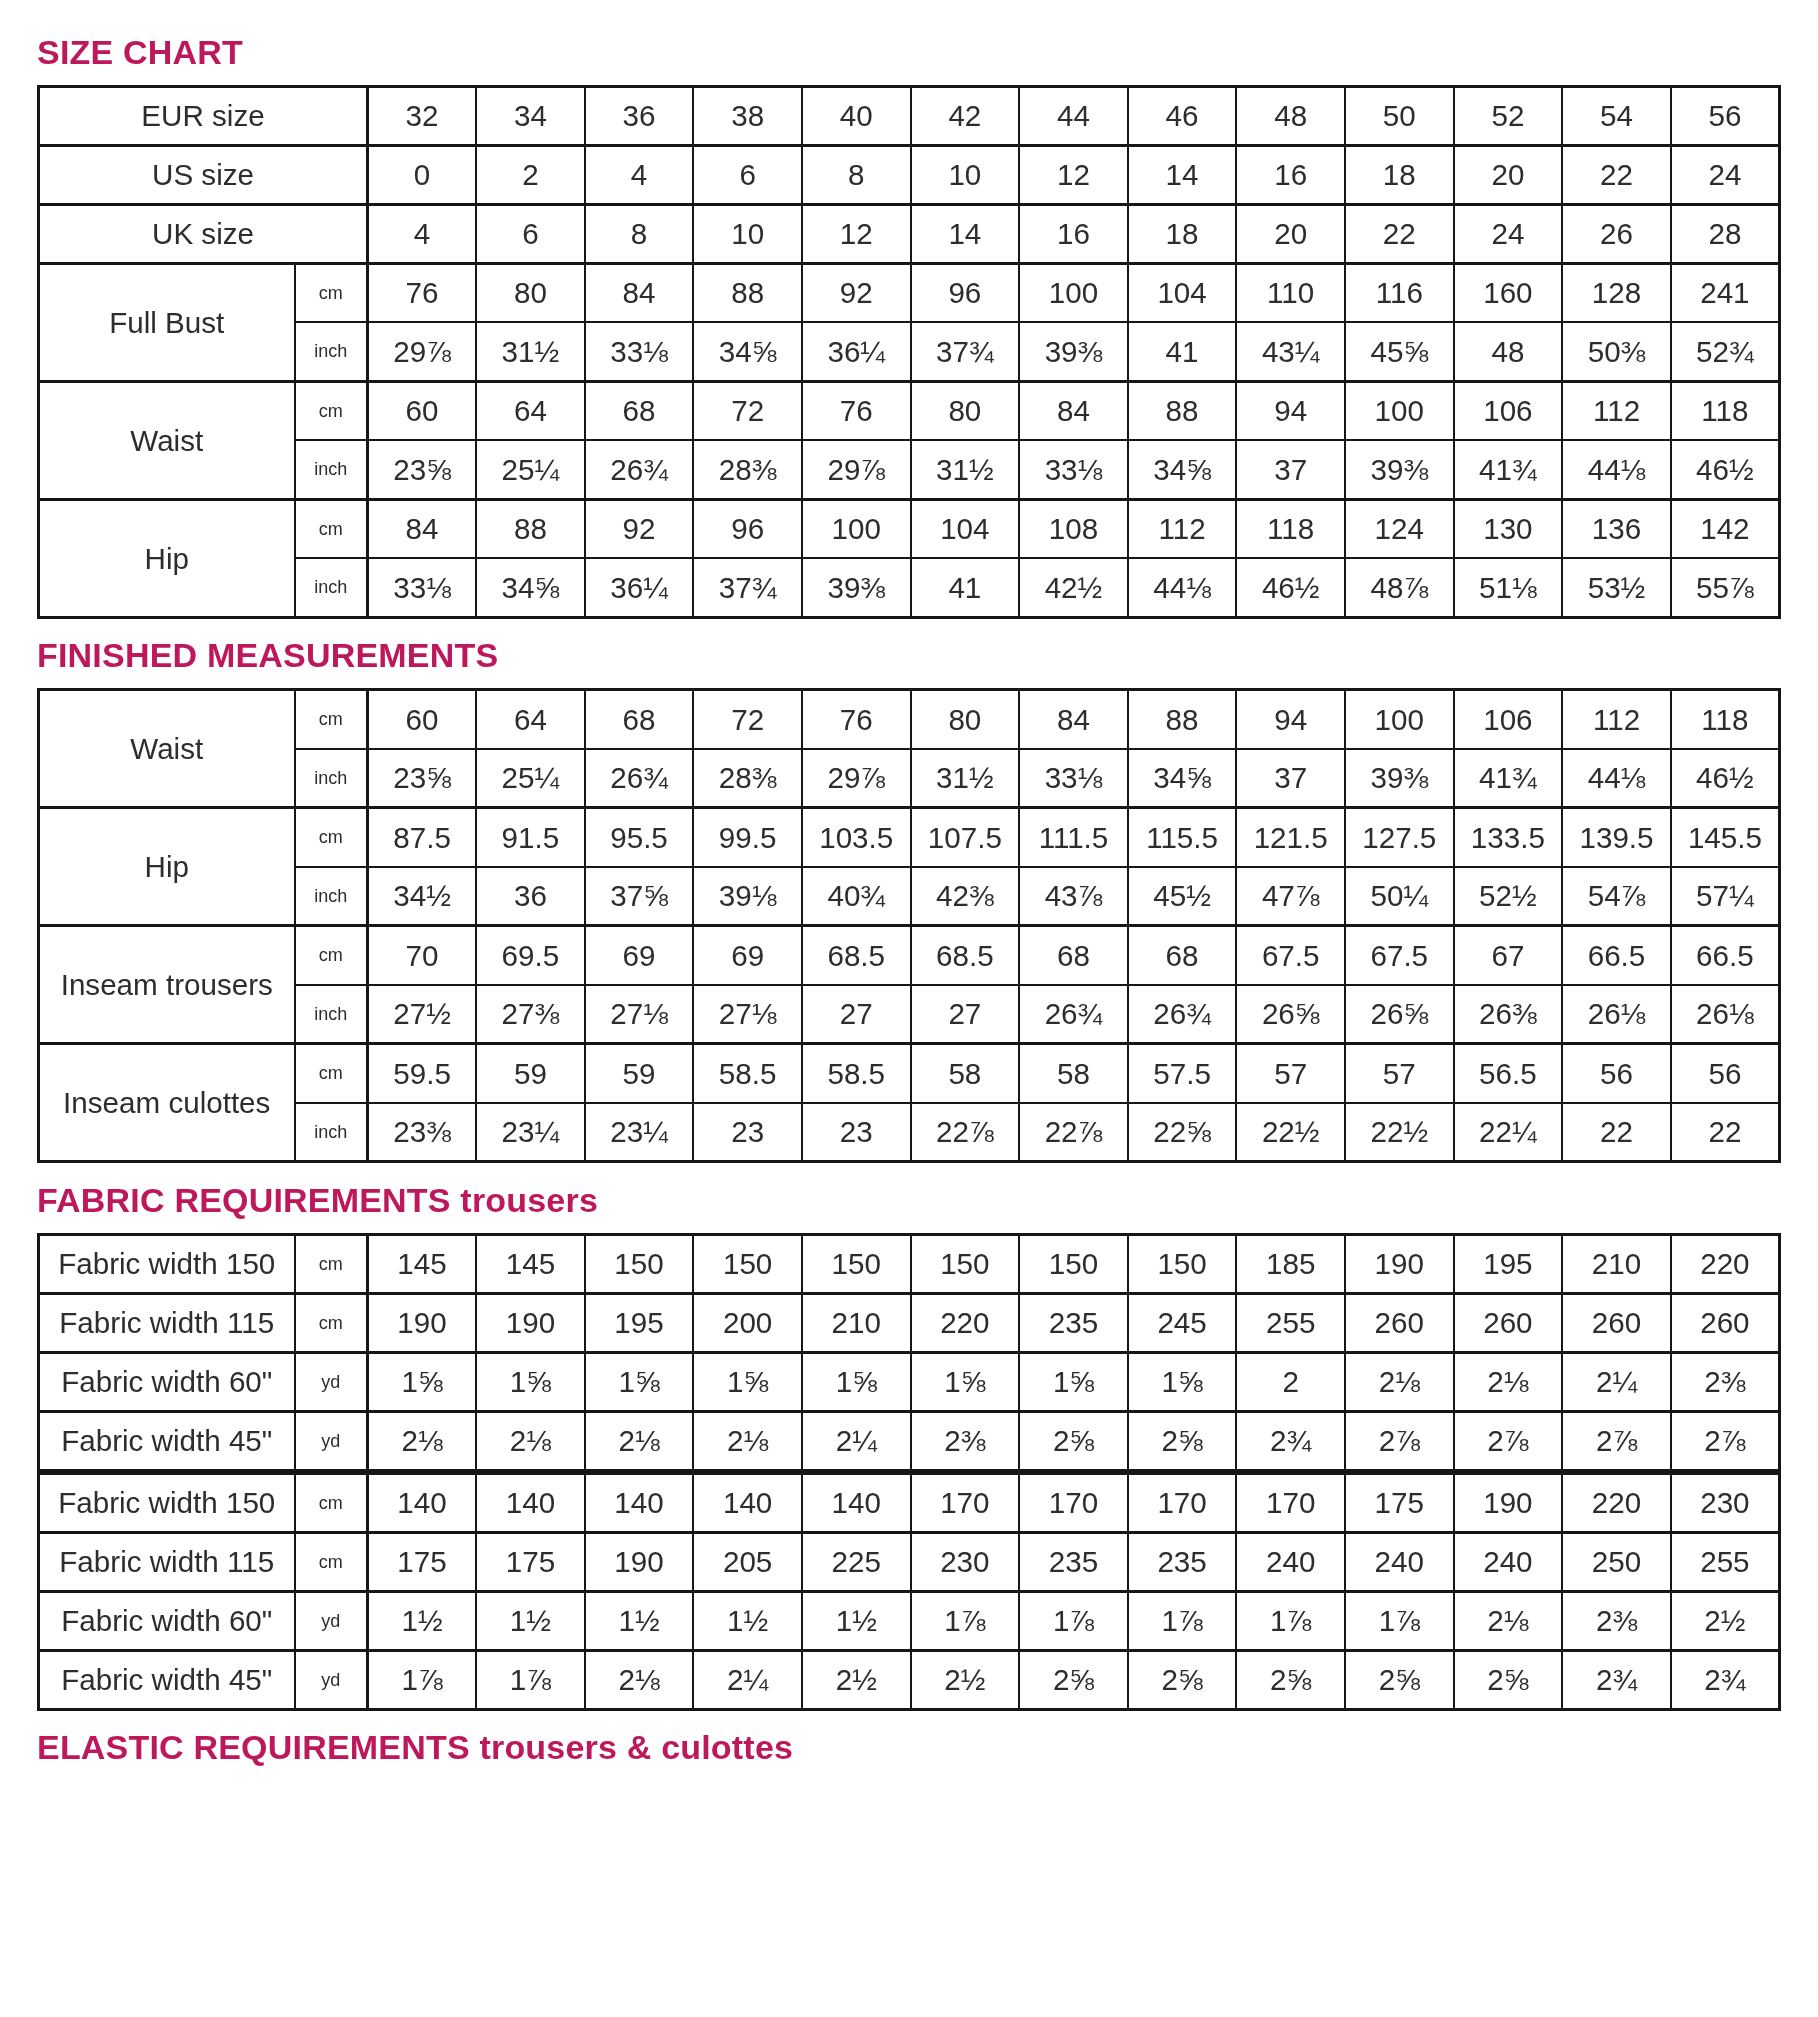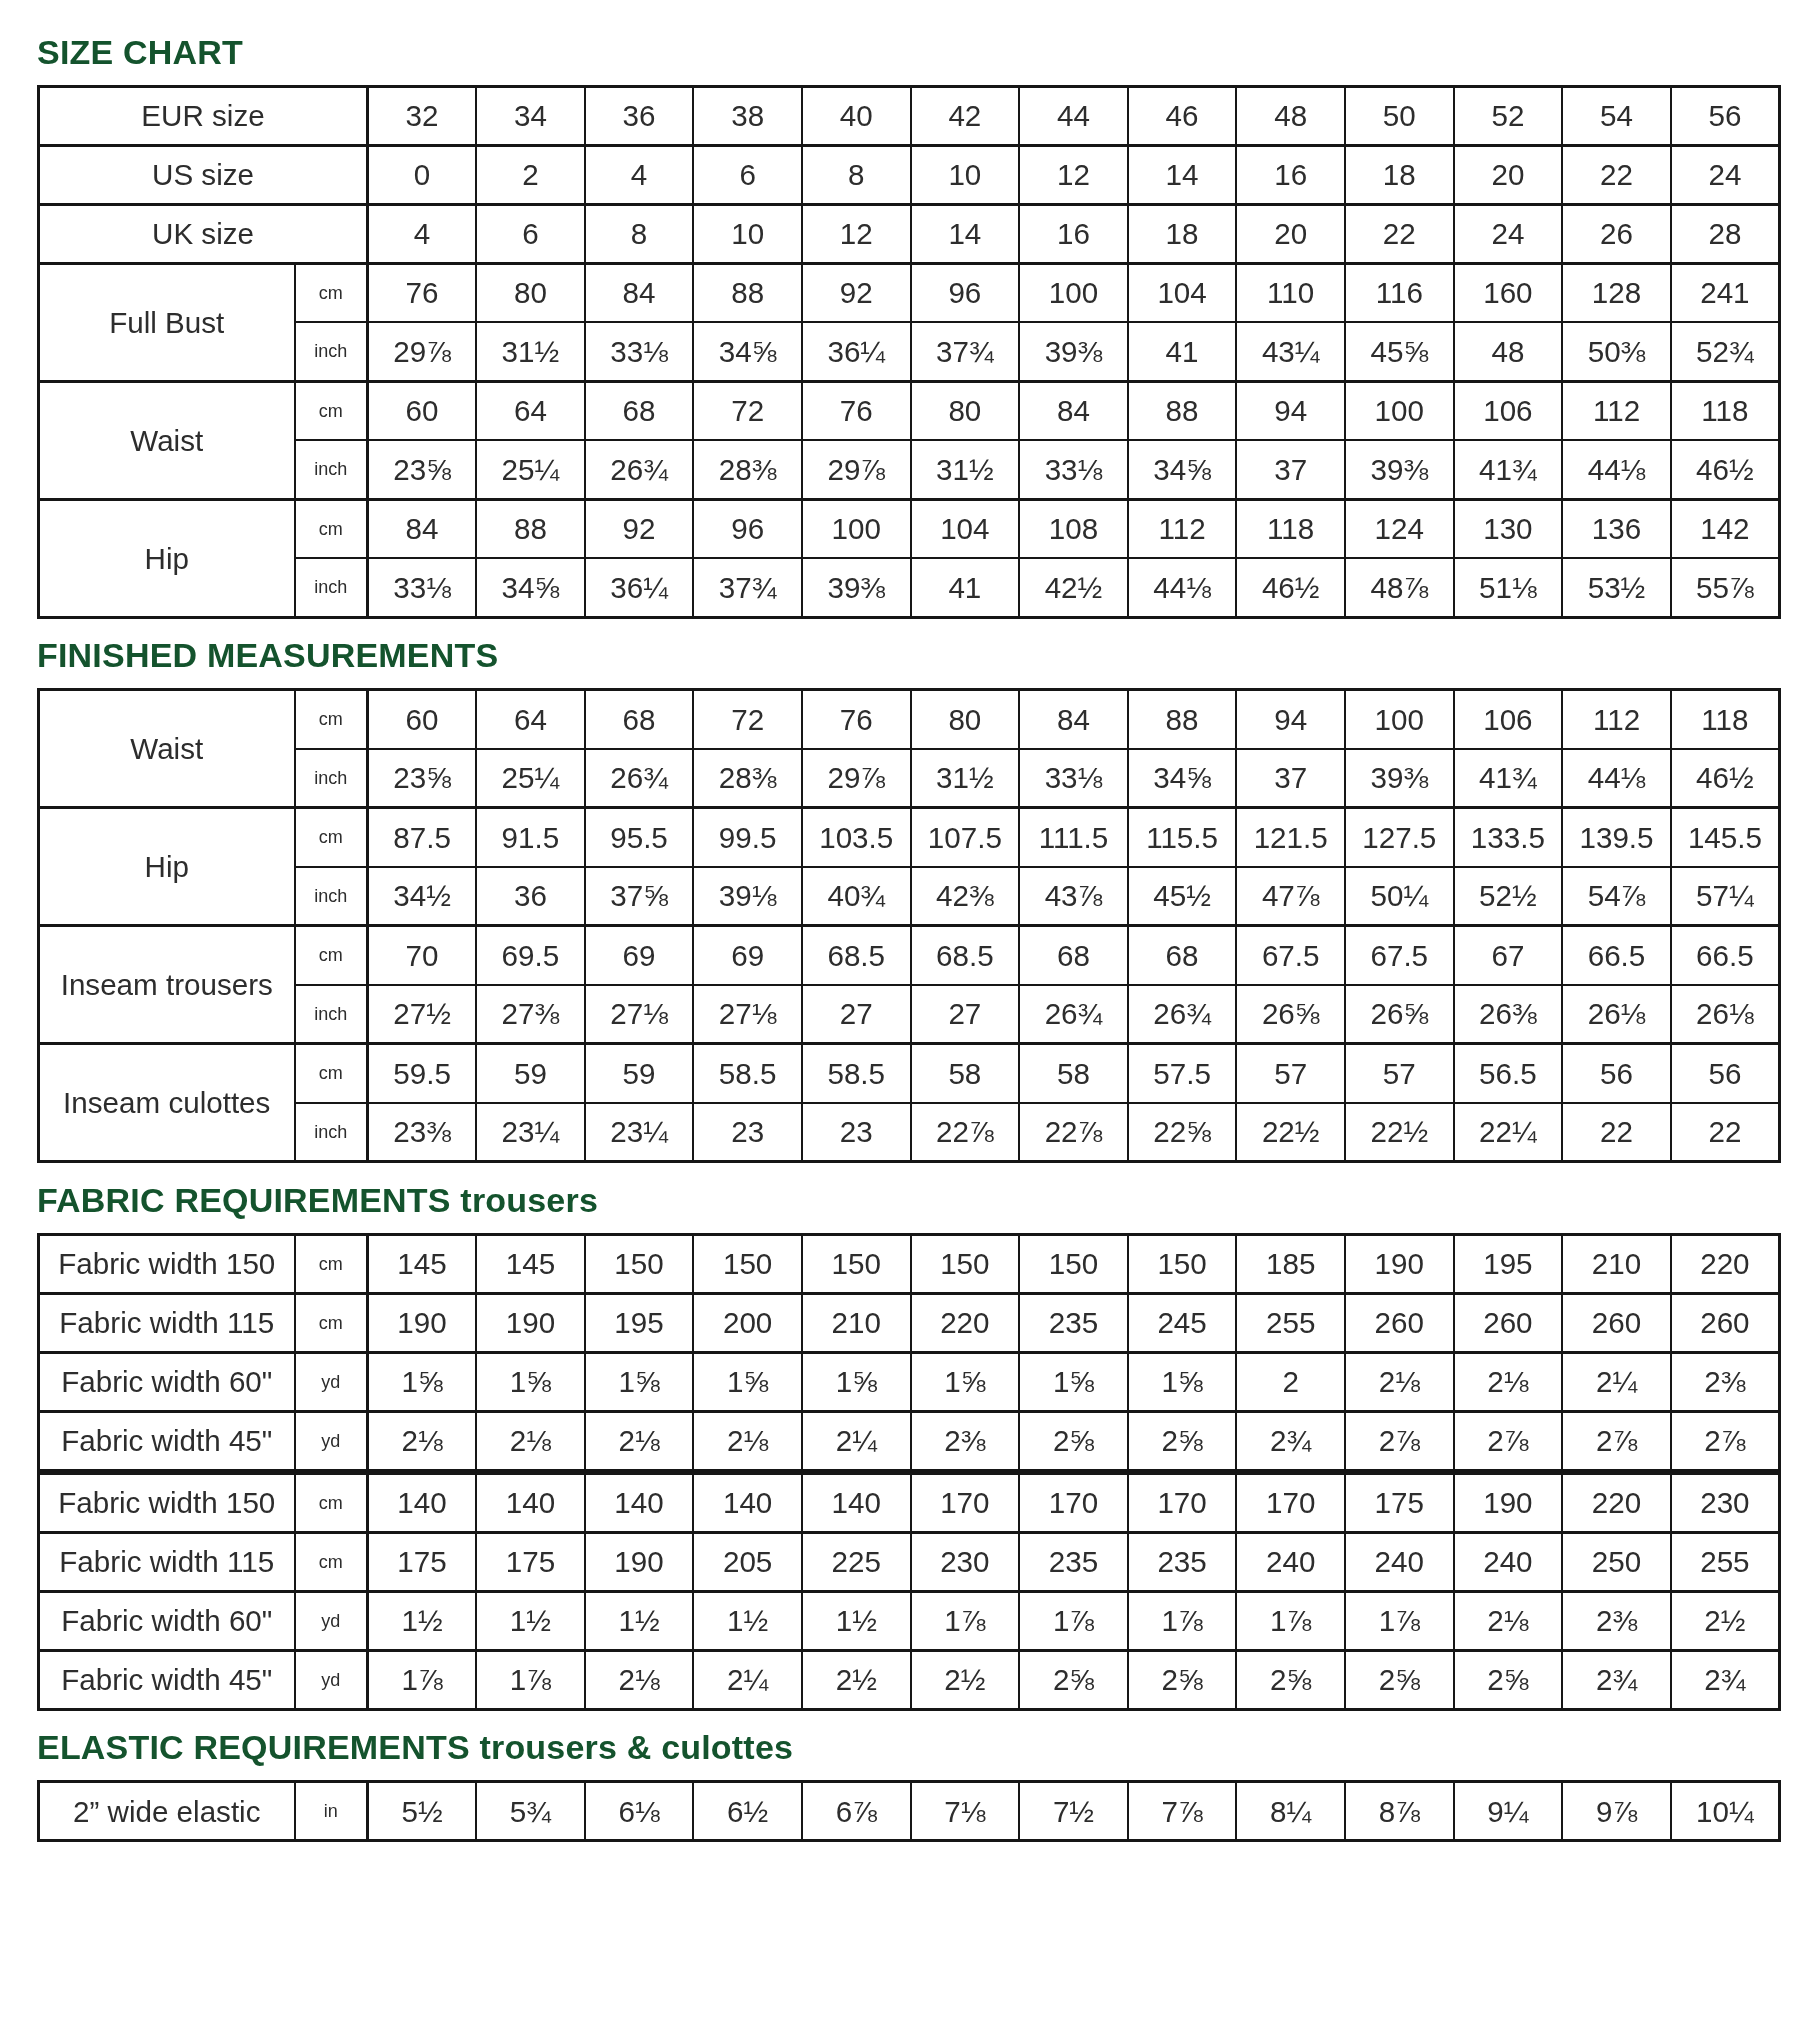--- a/index.html
+++ b/index.html
@@ -12,21 +12,21 @@
     color: #262626;
     font-family: "Liberation Sans", "DejaVu Sans", sans-serif;
     font-weight: 300;
   }
   .page { padding: 33px 37px 25.6px 37px; }
 
   .section-title {
     font-size: 34px;
     line-height: 39px;
     font-weight: 700;
-    color: #14532d;
+    color: #be185d;
     margin: 17.7px 0 12.8px 0;
     letter-spacing: 0.2px;
   }
   .section-title.first { margin-top: 0; }
 
   table.data-table {
     border-collapse: collapse;
     table-layout: fixed;
     width: 1744px;
     border: 3px solid #161616;
@@ -523,35 +523,18 @@
 
   <section>
     <h2 class="section-title">ELASTIC REQUIREMENTS trousers &amp; culottes</h2>
     <table class="data-table">
       <colgroup>
           <col class="c-label">
           <col class="c-unit">
           <col span="13">
         </colgroup>
       <tbody>
-          <tr class="group-start">
-            <td class="label-cell">2” wide elastic</td>
-            <td class="unit-cell">in</td>
-            <td class="value-cell">5½</td>
-            <td class="value-cell">5¾</td>
-            <td class="value-cell">6⅛</td>
-            <td class="value-cell">6½</td>
-            <td class="value-cell">6⅞</td>
-            <td class="value-cell">7⅛</td>
-            <td class="value-cell">7½</td>
-            <td class="value-cell">7⅞</td>
-            <td class="value-cell">8¼</td>
-            <td class="value-cell">8⅞</td>
-            <td class="value-cell">9¼</td>
-            <td class="value-cell">9⅞</td>
-            <td class="value-cell">10¼</td>
-          </tr>
         </tbody>
     </table>
   </section>
 
 </div>
 
 
 </body></html>

